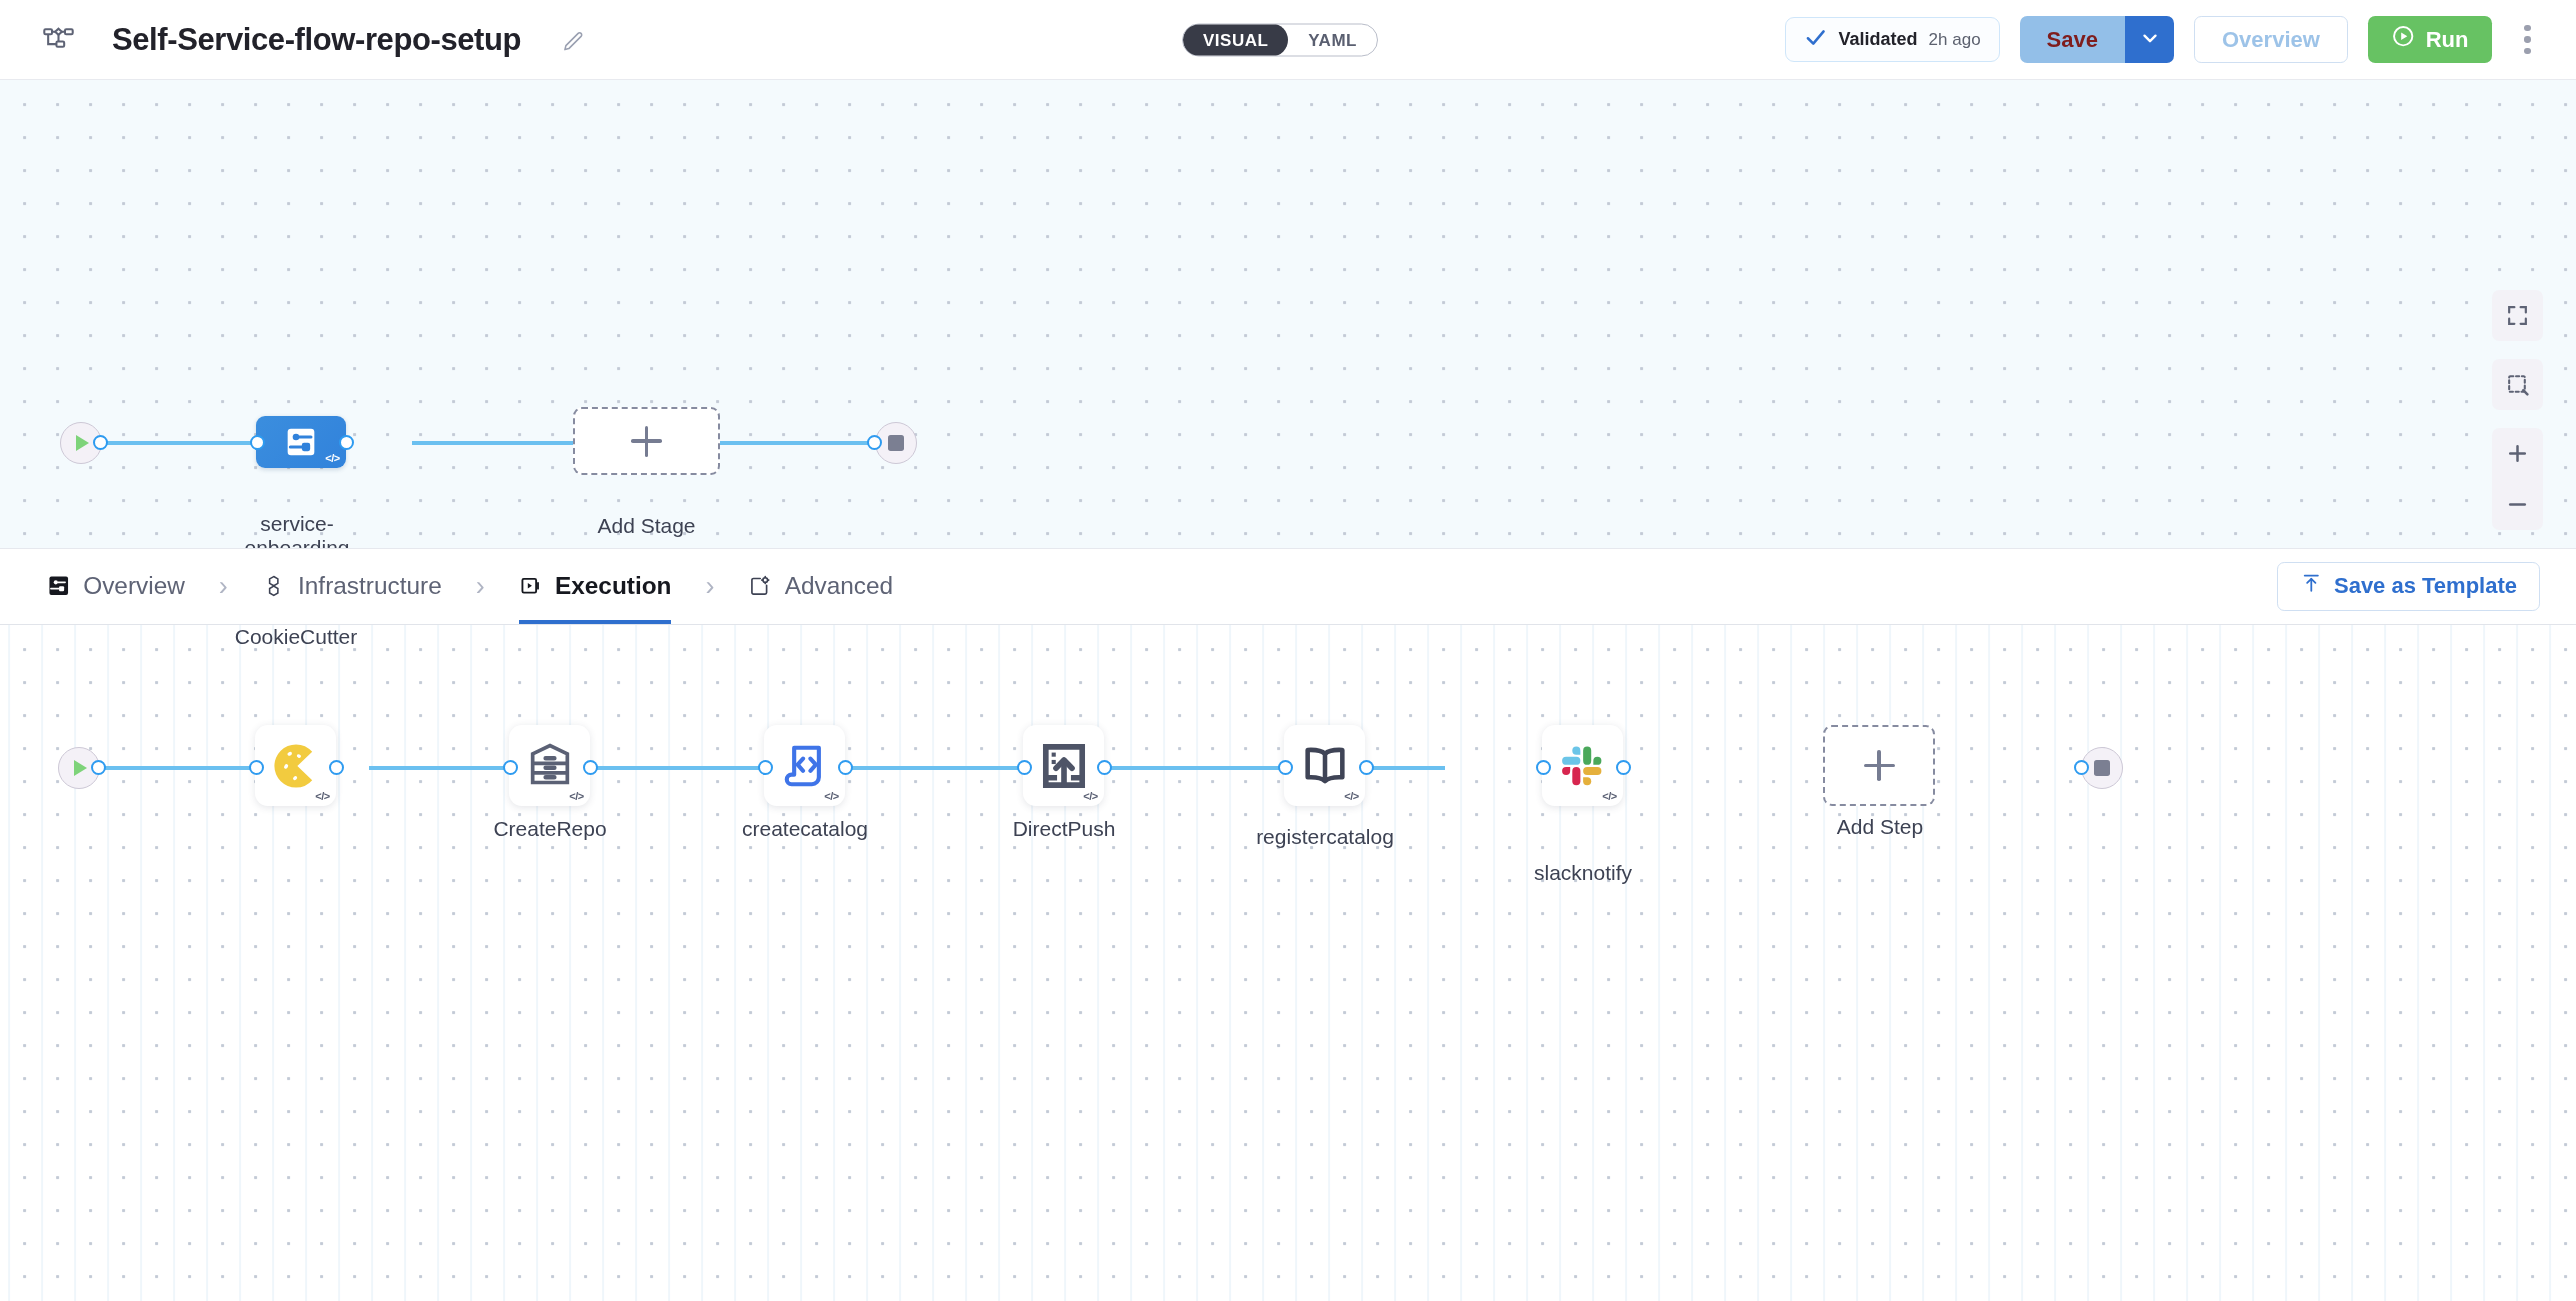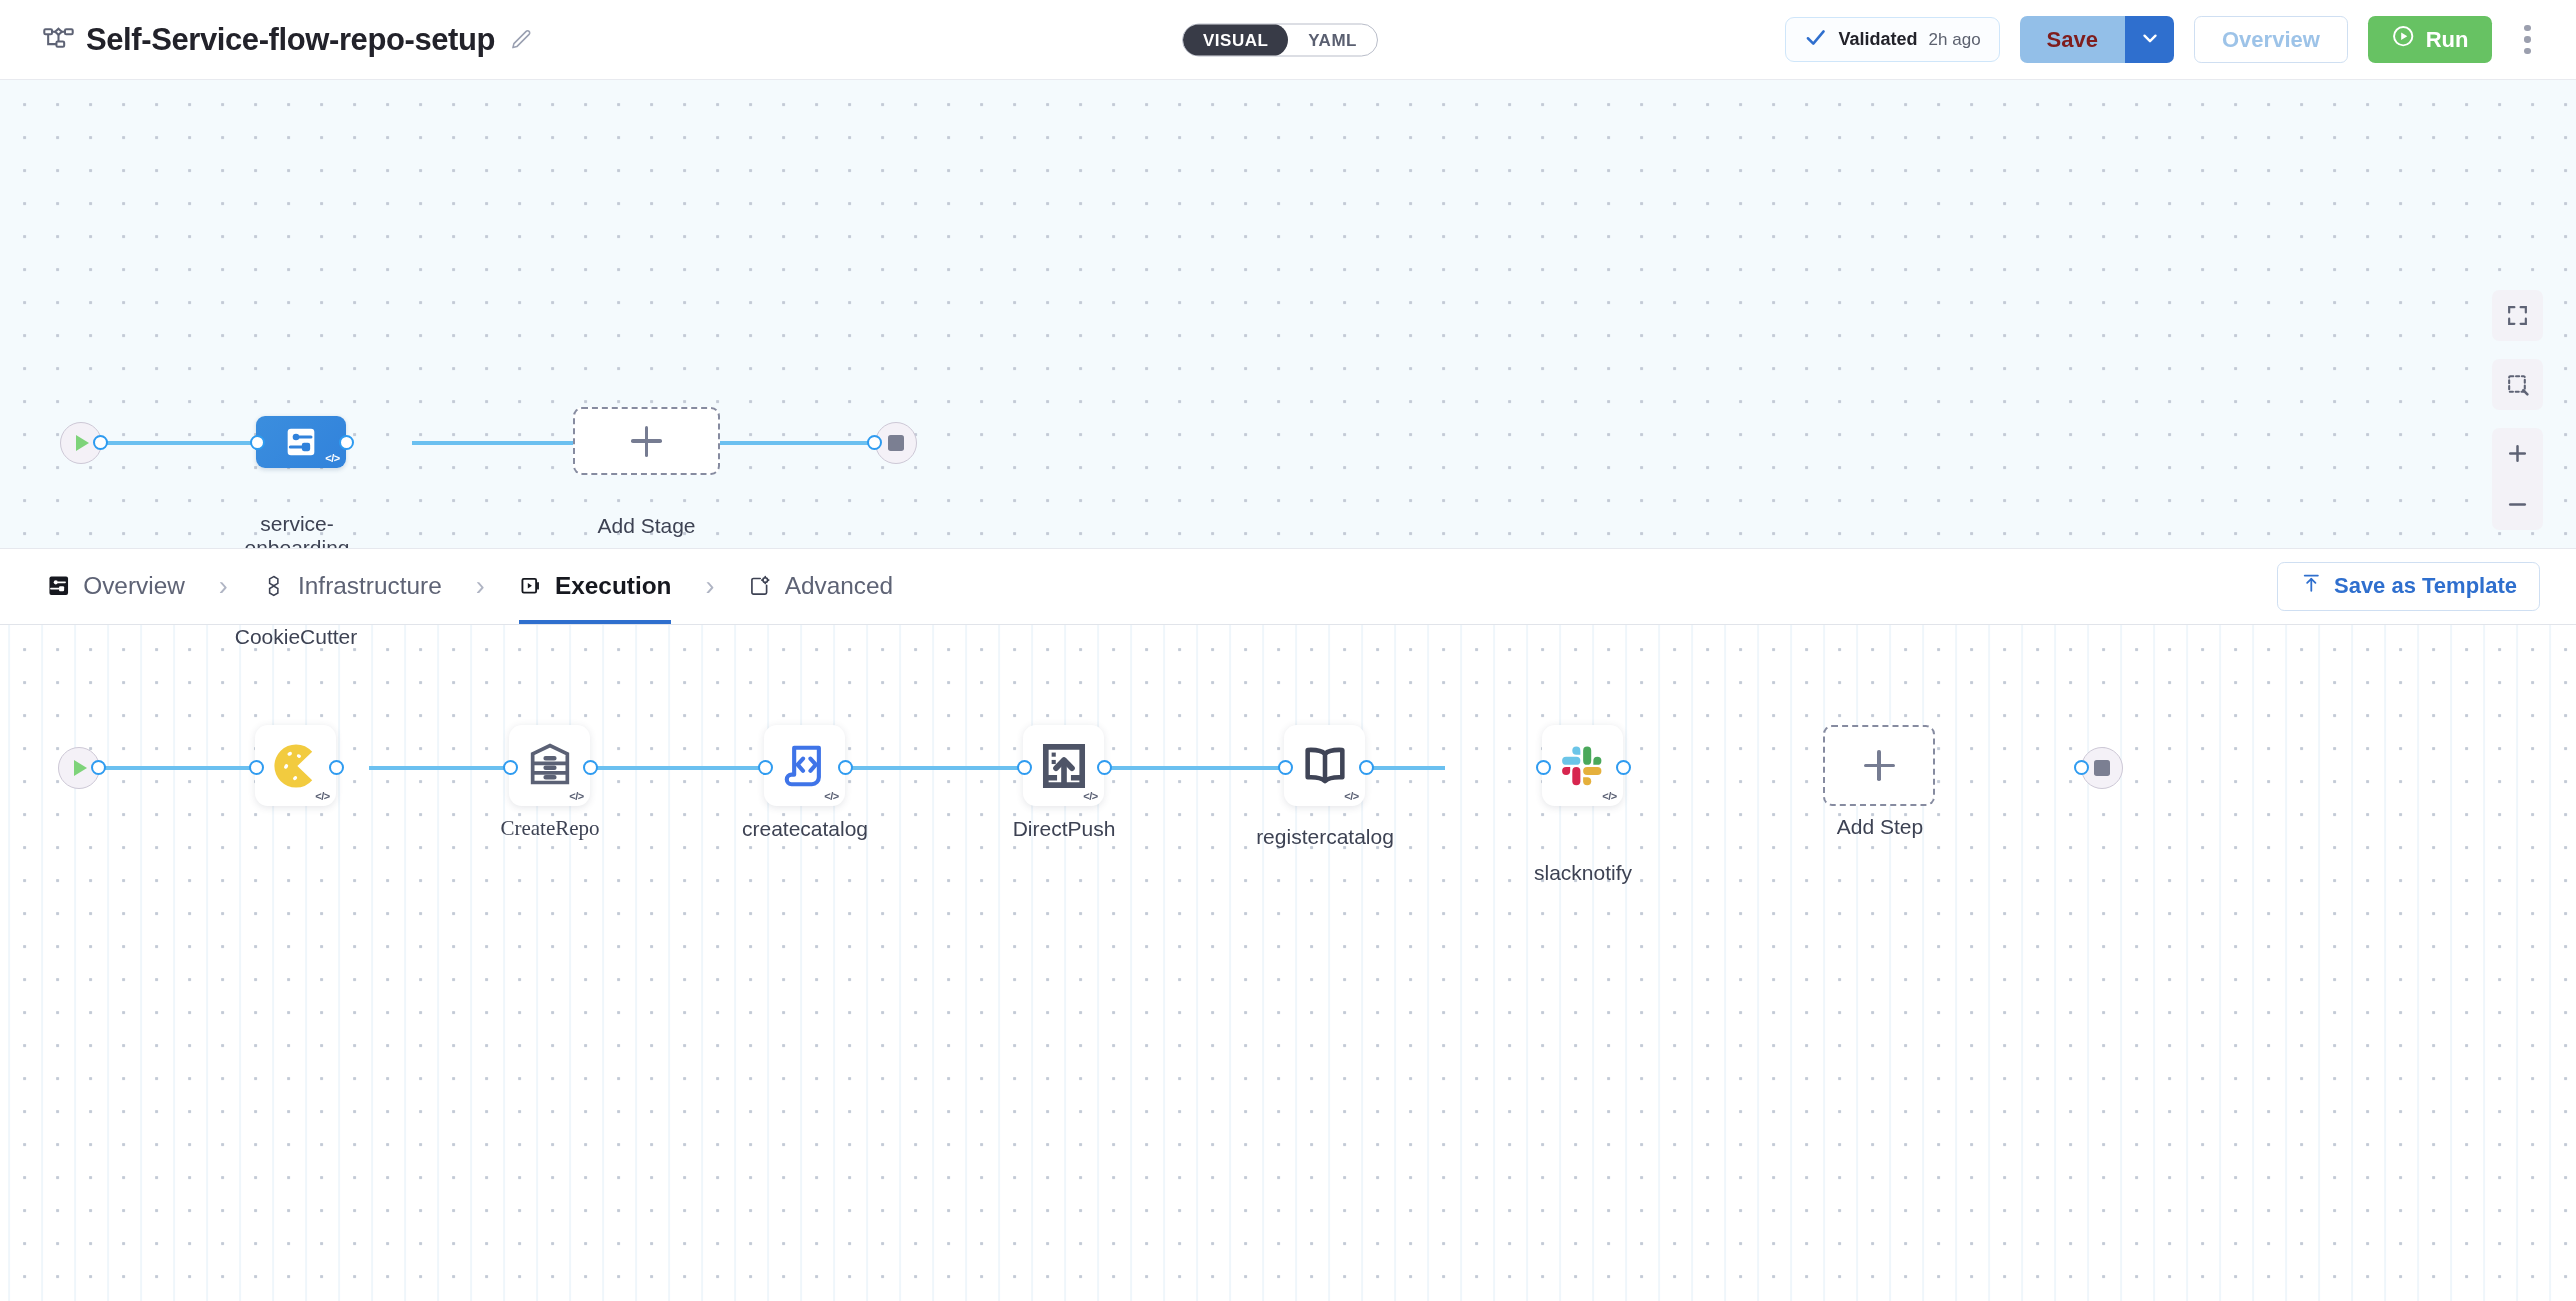--- a/index.html
+++ b/index.html
@@ -13,21 +13,21 @@
   
   .header {
     position: relative;
     height: 80px;
     background: #ffffff;
     border-bottom: 0.9px solid #e8eaef;
     display: flex;
     align-items: center;
     padding: 0 33px 0 40px;
   }
-  .header-left { display: flex; align-items: center; gap: 10px; flex: 0 0 auto; }
+  .header-left { display: flex; align-items: flex-end; gap: 36px; flex: 0 0 auto; }
   .pipeline-icon { width: 36px; height: 36px; display: flex; align-items: center; justify-content: center; }
   .page-title {
     font-size: 31px;
     font-weight: bold;
     color: #22222a;
     letter-spacing: -0.4px;
     white-space: nowrap;
   }
   .edit-icon { width: 31px; height: 31px; display: flex; align-items: center; justify-content: center; cursor: pointer; }
 
@@ -546,21 +546,21 @@
   <div class="step-box" style="left:509px; top:100px;">
     <svg width="52" height="52" viewBox="0 0 24 24" fill="none" stroke="#5b6175" stroke-width="1.7">
       <path d="M4 6.4 L12 2.6 L20 6.4 v13.2 H4 z"></path>
       <path d="M4 10.8h16M4 15.2h16"></path>
       <path d="M10 8.4h4M10 12.8h4M10 17.2h4" stroke-width="2.1" stroke-linecap="round"></path>
     </svg>
     <span class="code-badge dark">&lt;/&gt;</span>
   </div>
   <div class="port" style="left:503px; top:135px;"></div>
   <div class="port" style="left:583px; top:135px;"></div>
-  <div class="node-label" style="left:455px; width:190px; top:192px;font-family:Liberation Serif, serif;">CreateRepo</div>
+  <div class="node-label" style="left:455px; width:190px; top:192px;">CreateRepo</div>
 
   <div class="step-box" style="left:764px; top:100px;">
     <svg width="52" height="52" viewBox="0 0 24 24" fill="none" stroke="#3f74e8" stroke-width="1.9" stroke-linecap="round" stroke-linejoin="round">
       <path d="M7 3.6h11.4v13.6a3.2 3.2 0 0 1-3.2 3.2H5.8a2.2 2.2 0 0 1 0-4.4H7z"></path>
       <path d="M11.1 8.6 L8.6 11.4 L11.1 14.2"></path>
       <path d="M14.5 8.6 L17 11.4 L14.5 14.2"></path>
     </svg>
     <span class="code-badge dark">&lt;/&gt;</span>
   </div>
   <div class="port" style="left:758px; top:135px;"></div>

